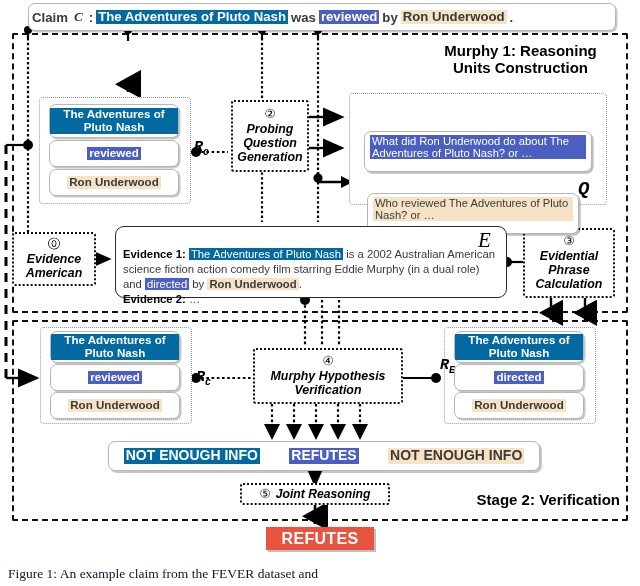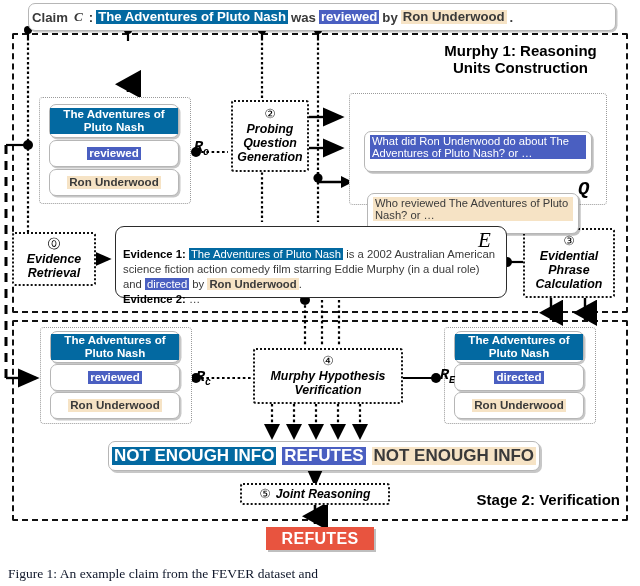--- a/index.html
+++ b/index.html
@@ -68,21 +68,21 @@
          font-size:11.3px;line-height:1.32;padding:20px 7px;color:#3a3a3a;}
   #evbox b{color:#000;}
   #elabel{left:478px;top:228px;font-family:"Liberation Serif",serif;font-style:italic;
           font-size:21px;}
 
   
   #verdictbar{left:108px;top:441px;width:432px;height:30px;background:#fff;
               border:1px solid #b6b6b6;border-radius:7px;
               box-shadow:2px 2px 0 rgba(0,0,0,.22);
               display:flex;align-items:center;justify-content:space-around;
-              font-size:17px;font-weight:bold;}
+              font-size:14px;font-weight:bold;}
 
   
   #final{left:266px;top:527px;width:108px;height:23px;background:#e8543f;
          box-shadow:2px 2px 0 rgba(0,0,0,.25);
          display:flex;align-items:center;justify-content:center;
          color:#fff;font-size:16px;font-weight:bold;letter-spacing:.3px;}
 
   
   #caption{left:8px;top:566px;width:624px;font-family:"Liberation Serif", serif;
            font-size:13.5px;color:#0f172a;overflow:hidden;white-space:nowrap;height:20px;}
@@ -230,21 +230,21 @@
   <div class="abs proc" id="p2">
     <div class="num">②</div>
     <div>Probing</div>
     <div>Question</div>
     <div>Generation</div>
   </div>
 
   <div class="abs proc" id="p0">
     <div class="num">⓪</div>
     <div>Evidence</div>
-    <div>Retrieval</div>
+    <div>American</div>
   </div>
 
   <div class="abs proc" id="p3">
     <div class="num">③</div>
     <div>Evidential</div>
     <div>Phrase</div>
     <div>Calculation</div>
   </div>
 
   <div class="abs proc" id="p4">
@@ -309,21 +309,21 @@
     <div class="rowchip" style="top:3px;height:30px;">
       <span class="hl hl-green">The Adventures of Pluto Nash</span>
     </div>
     <div class="rowchip" style="top:36px;height:25px;">
       <span class="hl hl-blue">directed</span>
     </div>
     <div class="rowchip" style="top:64px;height:25px;">
       <span class="hl hl-tan">Ron Underwood</span>
     </div>
   </div>
-  <div class="abs rlabel" style="left:440px;top:367px;">
+  <div class="abs rlabel" style="left:440px;top:357px;">
     <span>R</span><sub style="font-size:10px;">E</sub>
   </div>
 
   <div class="abs" id="verdictbar">
     <span class="hl hl-green">NOT ENOUGH INFO</span>
     <span class="hl hl-blue">REFUTES</span>
     <span class="hl hl-tan">NOT ENOUGH INFO</span>
   </div>
 
   <div class="abs" id="final">REFUTES</div>

